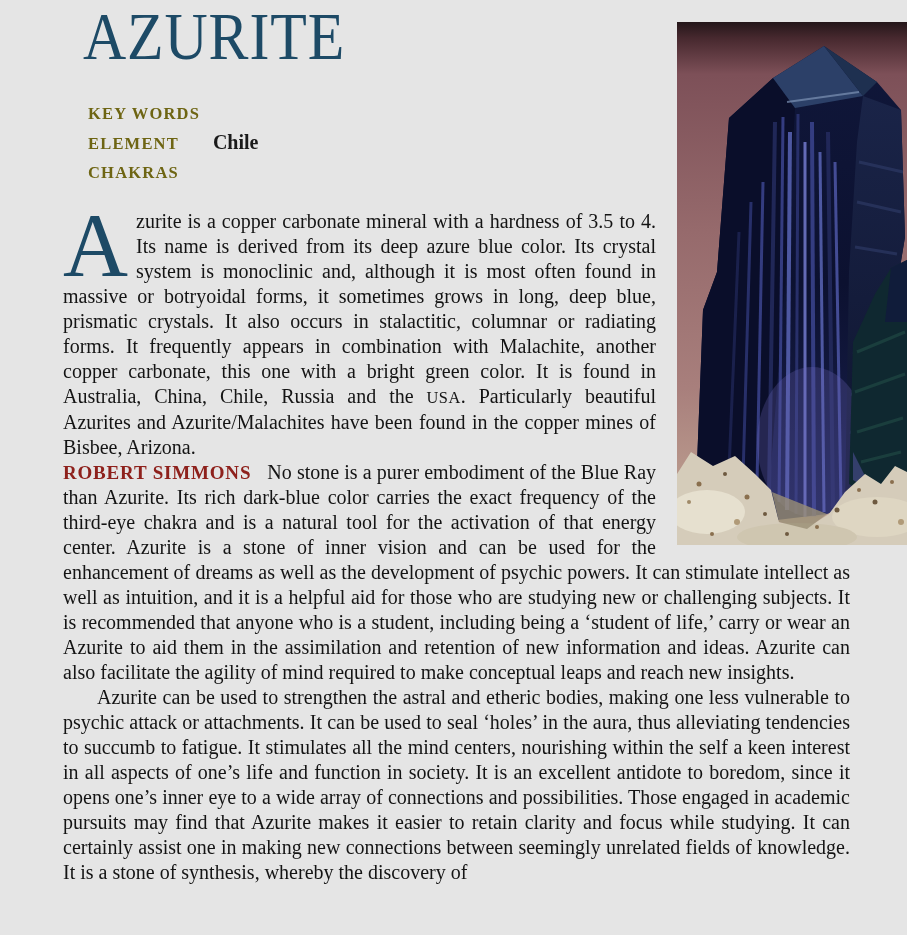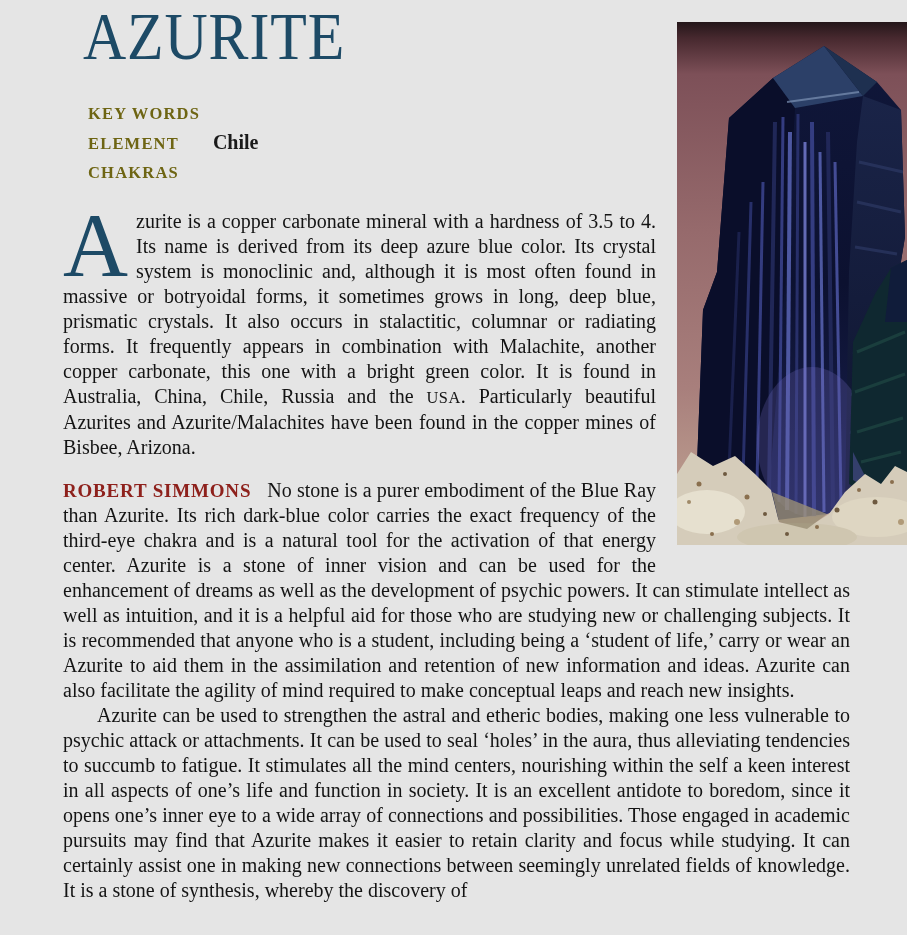--- a/index.html
+++ b/index.html
@@ -61,21 +61,21 @@
     font-size:90px;
     line-height:70px;
     height:72px;
     padding:2px 8px 0 0;
     color:#1d4a66;
   }
   .smallcaps{
     font-size:0.82em;
     letter-spacing:0.5px;
   }
-  p.author-par{margin-top:18px;}
+  p.author-par{}
   .author-heading{
     font-weight:bold;
     font-size:19px;
     letter-spacing:0.8px;
     color:#8e211c;
     padding-right:16px;
   }
   p.indent{ text-indent:34px; }
 </style>
 </head>

